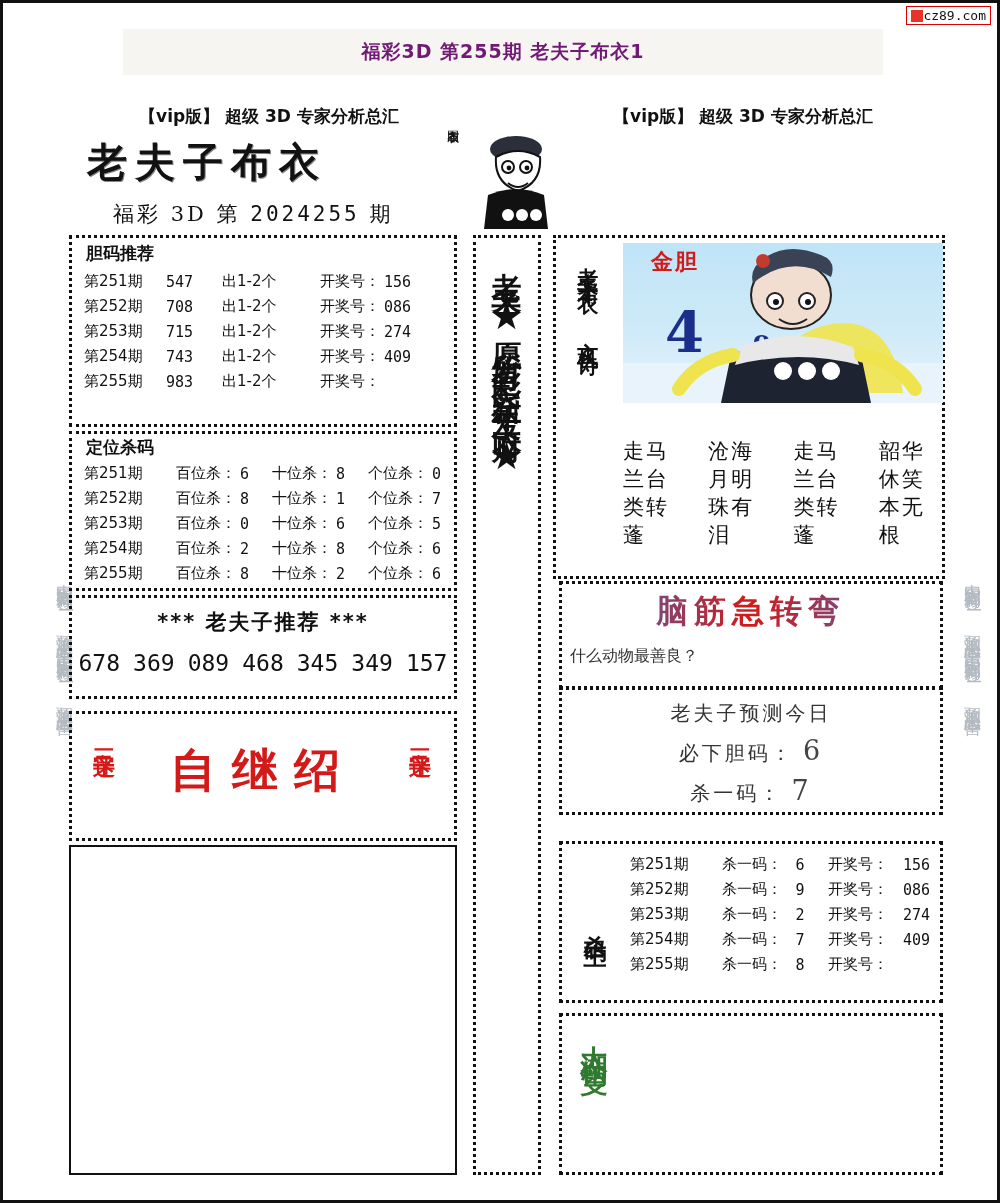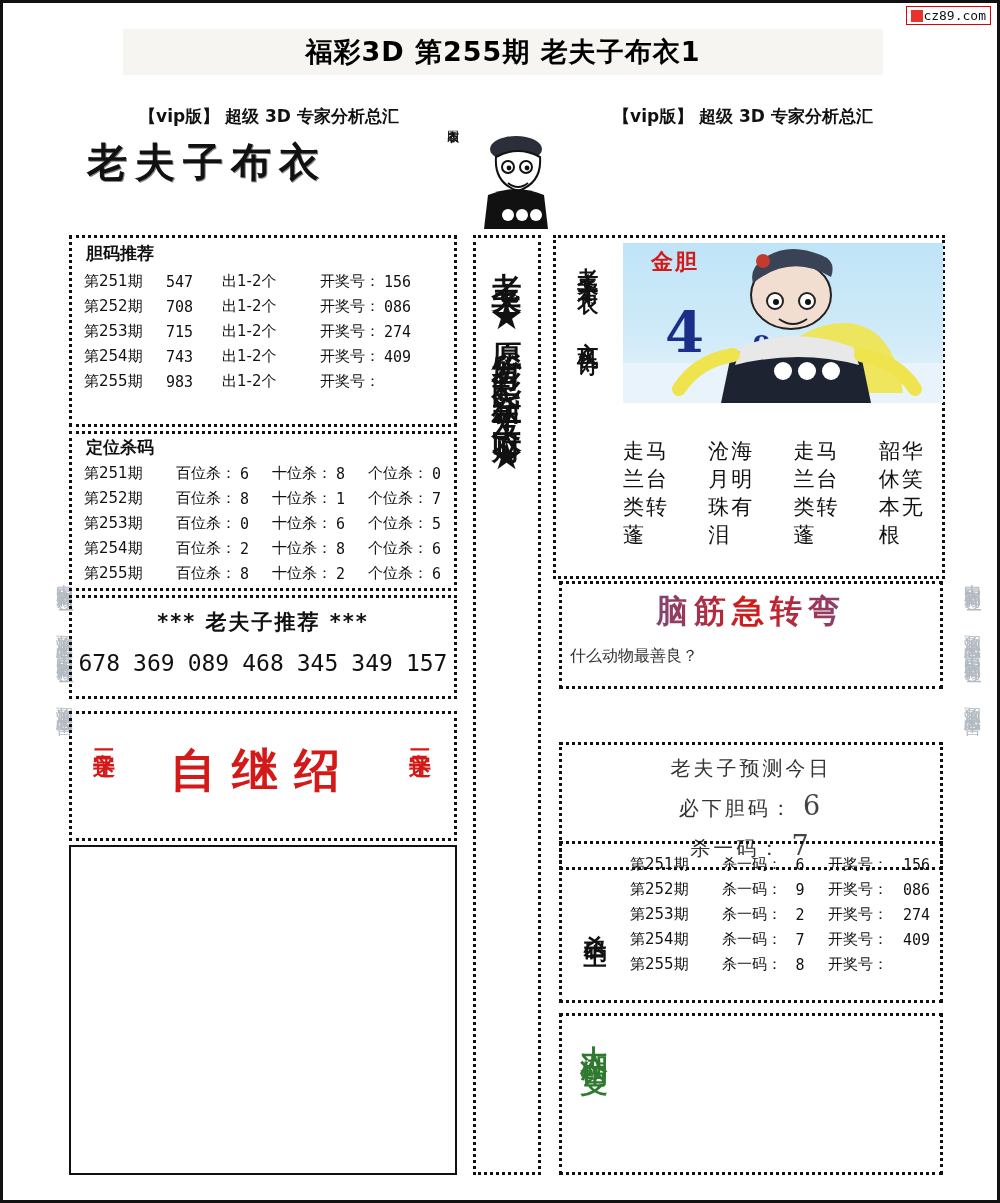--- a/index.html
+++ b/index.html
@@ -27,21 +27,21 @@
   }
   .brand-badge .sq{width:12px;height:12px;background:#e8332a;display:inline-block;}
   
   .header{
     position:absolute;top:26px;left:120px;width:760px;height:46px;
     background:#f7f5f2;
     display:flex;align-items:center;justify-content:center;
     z-index:5;
   }
   .header h1{
-    margin:16px;font-size:27px;font-weight:bold;color:#000000;
+    margin:16px;font-size:19px;font-weight:bold;color:#701a75;
     letter-spacing:1px;
   }
   
   .side{
     position:absolute;top:96px;width:58px;height:1080px;
     color:#9aa3ad;font-size:17px;line-height:1.18;
     text-align:center;opacity:.75;
     writing-mode:vertical-rl;
     letter-spacing:2px;
     overflow:hidden;
@@ -181,21 +181,21 @@
   }
   .riddle-title{
     text-align:center;font-size:32px;font-weight:bold;letter-spacing:6px;
     padding-top:6px;
     font-family:"DejaVu Serif","Liberation Serif",serif;
     background:linear-gradient(90deg,#2f6fd0,#d31a18,#2f6fd0);
     -webkit-background-clip:text;background-clip:text;color:transparent;
   }
   .riddle-q{font-size:16px;color:#333;padding:12px 0 0 8px;}
   .hand{
-    position:absolute;left:556px;top:739px;width:384px;height:128px;
+    position:absolute;left:556px;top:684px;width:384px;height:128px;
   }
   .hand-l1{
     text-align:center;font-size:20px;color:#333;padding-top:10px;letter-spacing:3px;
     font-family:"DejaVu Serif","Liberation Serif",serif;
   }
   .hand-l2{
     text-align:center;font-size:20px;color:#333;padding-top:8px;letter-spacing:3px;
     font-family:"DejaVu Serif","Liberation Serif",serif;
   }
   .hand-big{font-size:27px;color:#444;font-family:"DejaVu Serif","Liberation Serif",serif;}
@@ -235,20 +235,25 @@
   </div>
 
   <div class="side left">中国福彩网 3d 预测汇总大本营 中国福彩网 3d 预测汇总大本营</div>
   <div class="side right">中国福彩网 3d 预测汇总大本营 中国福彩网 3d 预测汇总大本营</div>
 
   <div class="vipbar l">【vip版】  超级 3D 专家分析总汇</div>
   <div class="vipbar r">【vip版】  超级 3D 专家分析总汇</div>
 
   <div class="titleblock">
     <div class="logo-cn">老夫子布衣</div>
+    <div class="logo-sub">
+      <span>福彩 3D 第</span>
+      <span class="num">2024255</span>
+      <span>期</span>
+    </div>
   </div>
 
   <div class="mascot">
     <div class="m-stamp">布衣图版</div>
     <svg width="110" height="110" viewBox="0 0 110 110">
       <ellipse cx="58" cy="26" rx="26" ry="13" fill="#2a2f3a"></ellipse>
       <rect x="36" y="22" width="44" height="8" fill="#2a2f3a"></rect>
       <path d="M38 34 q22 -12 44 0 q2 26 -22 34 q-24 -8 -22 -34z" fill="#fff" stroke="#111" stroke-width="2"></path>
       <circle cx="50" cy="44" r="6" fill="#fff" stroke="#111" stroke-width="2"></circle>
       <circle cx="68" cy="44" r="6" fill="#fff" stroke="#111" stroke-width="2"></circle>

